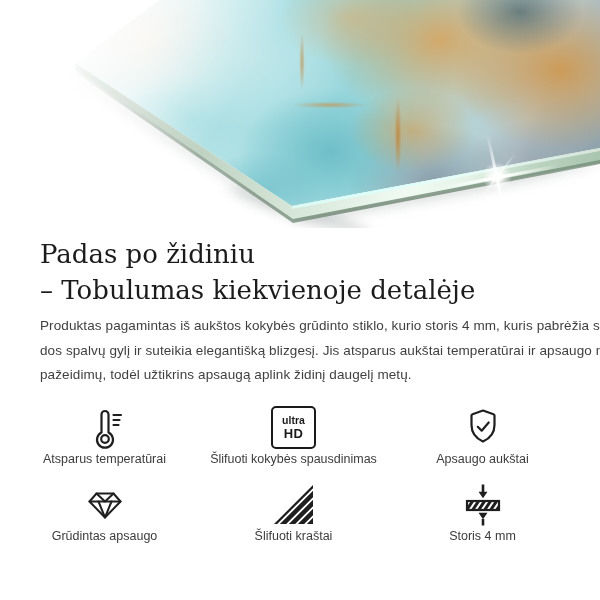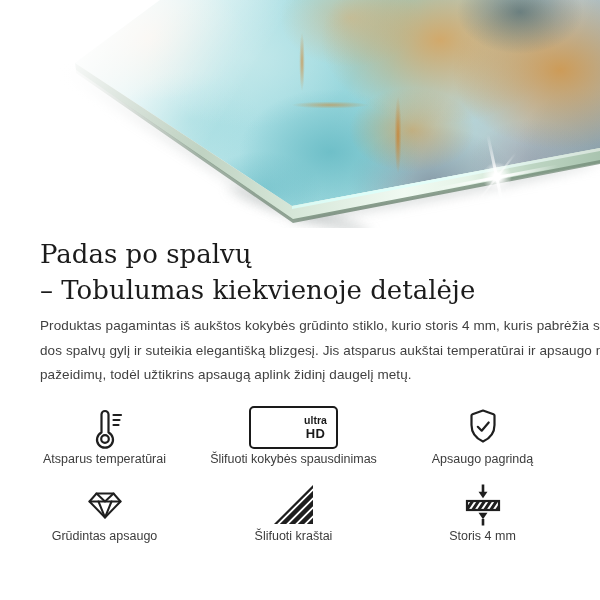--- a/index.html
+++ b/index.html
@@ -71,21 +71,21 @@
   .description{margin:6px 40px 0;font-size:13.5px;line-height:24.5px;color:#3f3f3f;letter-spacing:0.1px;}
   .description span{display:block;white-space:nowrap;}
 
   
   .features{display:grid;grid-template-columns:repeat(3,1fr);row-gap:14px;margin:16px 23px 0 10px;}
   .feature{display:flex;flex-direction:column;align-items:center;text-align:center;}
   .icon-box{height:48px;display:flex;align-items:center;justify-content:center;}
   .feature .label{margin-top:0;font-size:12.5px;line-height:15px;color:#3c3c3c;}
   .icon-stroke{stroke:#1f1f1f;fill:none;stroke-width:2.2;stroke-linecap:round;stroke-linejoin:round;}
   .uhd-badge{width:41px;height:39px;border:2.6px solid #1a1a1a;border-radius:5px;
-    display:flex;flex-direction:column;align-items:center;justify-content:center;color:#1a1a1a;padding-left:44px;}
+    display:flex;flex-direction:column;align-items:center;justify-content:center;color:#1a1a1a;}
   .uhd-top{font-size:10.5px;line-height:11px;font-weight:700;}
   .uhd-bottom{font-size:13px;line-height:15px;font-weight:700;letter-spacing:0.3px;}
 </style>
 </head>
 <body>
 
 <div class="page">
 
   <div class="hero">
     <span class="shadow shadow-left"></span>
@@ -98,21 +98,21 @@
     <div class="hero-fade"></div>
     <div class="sparkle">
       <span class="ray-a"></span>
         <span class="ray-b"></span>
         <span class="ray-c"></span>
         <span class="core"></span>
     </div>
   </div>
 
   <h1 class="headline">
-    <span>Padas po spalvų</span>
+    <span>Padas po židiniu</span>
     <span>– Tobulumas kiekvienoje detalėje</span>
   </h1>
 
   <p class="description">
     <span>Produktas pagamintas iš aukštos kokybės grūdinto stiklo, kurio storis 4 mm, kuris pabrėžia spau-</span>
     <span>dos spalvų gylį ir suteikia elegantišką blizgesį. Jis atsparus aukštai temperatūrai ir apsaugo nuo</span>
     <span>pažeidimų, todėl užtikrins apsaugą aplink židinį daugelį metų.</span>
   </p>
 
   <div class="features">
@@ -138,21 +138,21 @@
       <div class="label">Šlifuoti kokybės spausdinimas</div>
     </div>
 
     <div class="feature">
       <div class="icon-box">
         <svg width="48" height="48" viewBox="0 0 48 48" class="icon-stroke">
           <path d="M24 6.5 L34.5 10.2 Q35.5 10.6 35.5 11.6 V21 C35.5 30 30 34.8 24 37.6 C18 34.8 12.5 30 12.5 21 V11.6 Q12.5 10.6 13.5 10.2 Z"></path>
           <path d="M18.8 22.8 l3.9 3.9 7-8.2"></path>
         </svg>
       </div>
-      <div class="label">Apsaugo pagrindą</div>
+      <div class="label">Apsaugo aukštai</div>
     </div>
 
     <div class="feature">
       <div class="icon-box">
         <svg width="48" height="48" viewBox="0 0 48 48" class="icon-stroke" style="stroke-width:2;">
           <path d="M15.5 12.5 H32.5 L39.5 20.5 L24 36.5 L8.5 20.5 Z"></path>
           <path d="M8.5 20.5 H39.5"></path>
           <path d="M15.5 12.5 L24 20.5 L32.5 12.5"></path>
           <path d="M17.5 20.5 L24 36.5 L30.5 20.5"></path>
         </svg>

